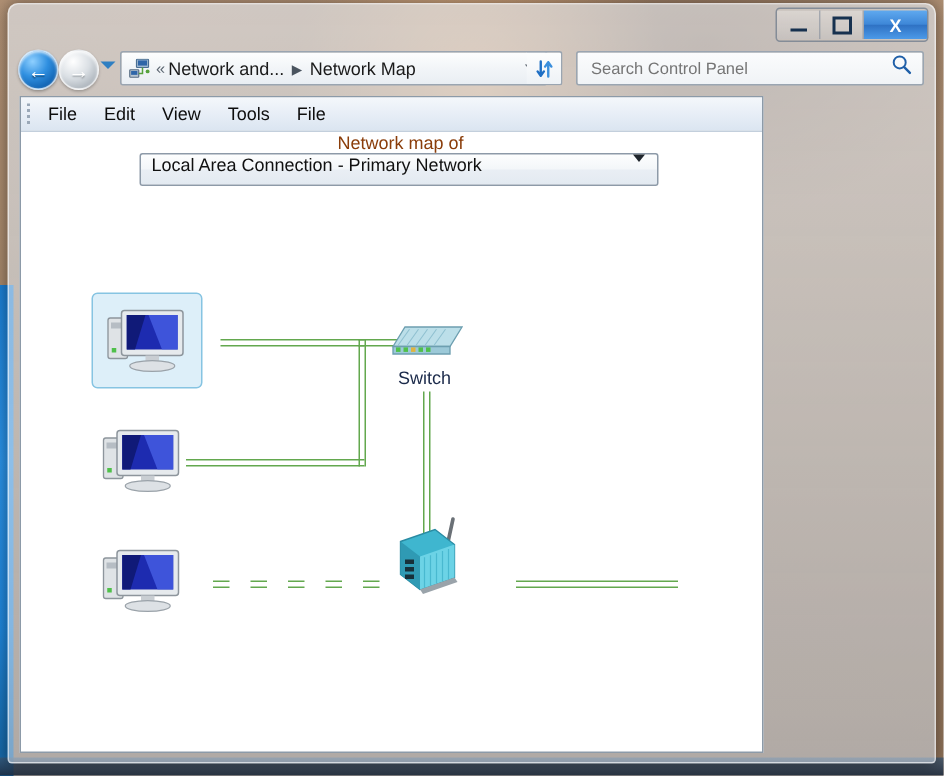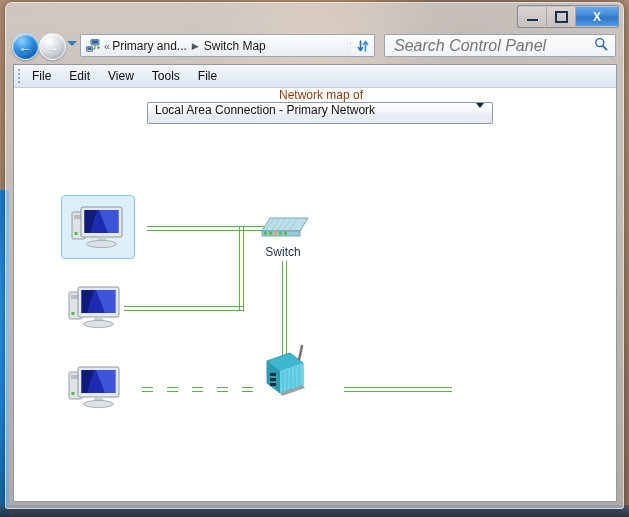--- a/index.html
+++ b/index.html
@@ -142,28 +142,28 @@
     background: linear-gradient(180deg, #fbfcfd 0%, #f0f3f6 100%);
     border: 1px solid #9aa5b1;
     border-radius: 2px;
     display: flex; align-items: center;
     box-sizing: border-box;
   }
   #search-input {
     border: none; outline: none; background: transparent;
     margin-left: 7px; width: 190px;
     font-family: "Liberation Sans", sans-serif;
-    font-size: 16px; font-style: italic; color: #787878;
+    font-size: 11px; color: #787878;
   }
   #search-icon { margin-left: auto; margin-right: 7px; }
 
   
   #client {
     position: absolute; left: 7px; top: 61px;
-    width: 604px; height: 438px;
+    width: 496px; height: 438px;
     background: #ffffff;
     border: 1px solid #8c9aa8;
     box-sizing: border-box;
   }
 
   
   #menubar {
     height: 23px; width: 100%;
     background: linear-gradient(180deg, #f4f7fb 0%, #e6edf6 55%, #dbe5f1 100%);
     border-bottom: 1px solid #c3cfdc;
@@ -284,23 +284,23 @@
         <svg width="14" height="14" viewBox="0 0 14 14">
           <rect x="5" y="0.5" width="8" height="5.5" rx="0.5" fill="#9fb8d0" stroke="#4a6f93" stroke-width="0.8"></rect>
           <rect x="6" y="1.3" width="6" height="3.4" fill="#2f66a8"></rect>
           <rect x="0.5" y="7.5" width="6" height="5" rx="0.5" fill="#b9c6d2" stroke="#5a6f84" stroke-width="0.8"></rect>
           <rect x="1.4" y="8.3" width="4.2" height="2.6" fill="#2f66a8"></rect>
           <path d="M9 6 L9 10 L6.6 10" stroke="#56a23c" stroke-width="1" fill="none"></path>
           <circle cx="12.4" cy="8.6" r="1.3" fill="#56a23c"></circle>
         </svg>
       </span>
       <span id="crumb-chevrons">«</span>
-      <span class="crumb">Primary and...</span>
+      <span class="crumb">Network and...</span>
       <span id="crumb-sep">▶</span>
-      <span class="crumb">Switch Map</span>
+      <span class="crumb">Network Map</span>
       <span id="addr-dropdown"></span>
     </div>
 
     <div id="refresh-btn">
       <svg width="14" height="14" viewBox="0 0 14 14">
         <path d="M4.5 2 L4.5 9.5 M4.5 11.5 L2.4 8.6 M4.5 11.5 L6.6 8.6" stroke="#1f6fc4" stroke-width="1.6" fill="none" stroke-linecap="round"></path>
         <path d="M9.5 12 L9.5 4.5 M9.5 2.5 L7.4 5.4 M9.5 2.5 L11.6 5.4" stroke="#3b8fdc" stroke-width="1.6" fill="none" stroke-linecap="round"></path>
       </svg>
     </div>
 

